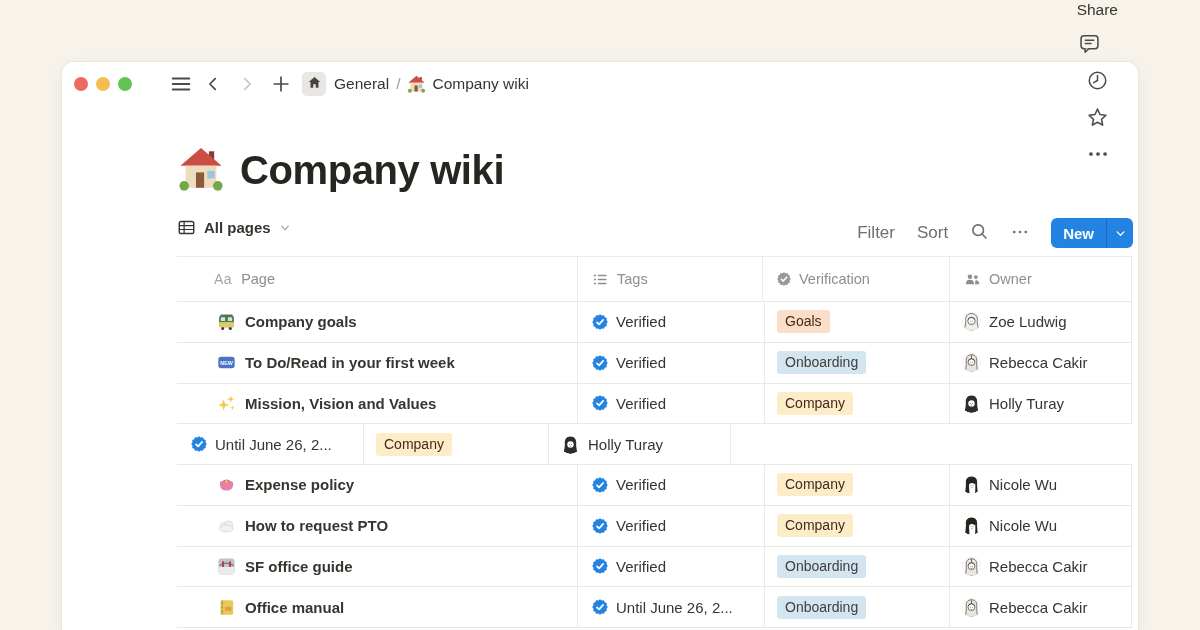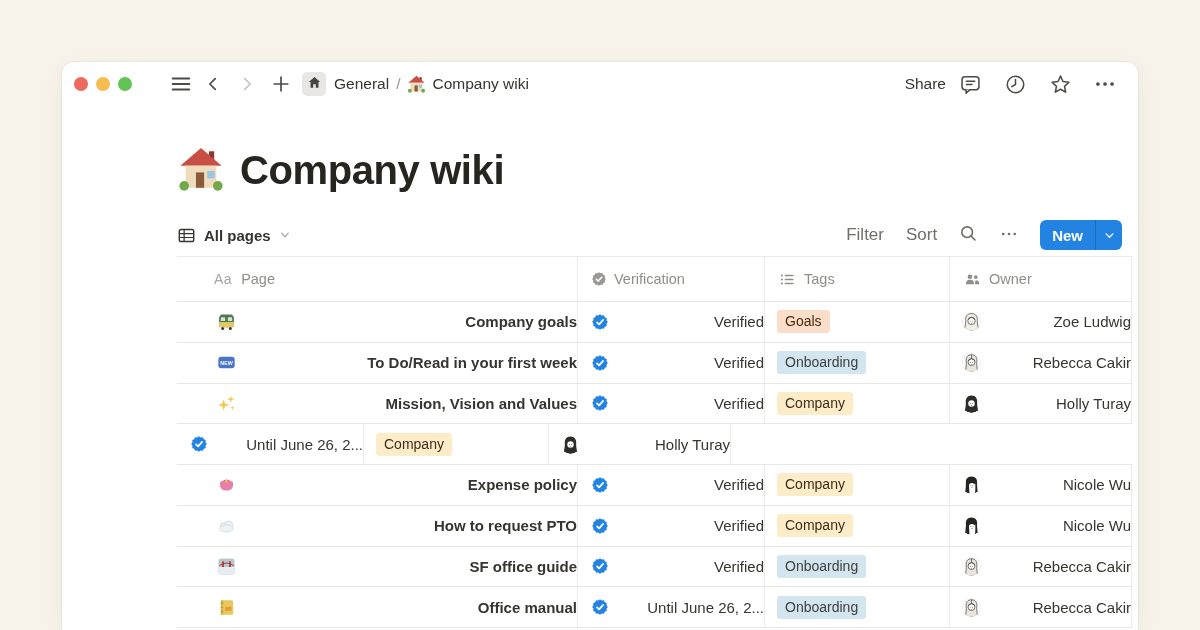--- a/index.html
+++ b/index.html
@@ -16,47 +16,47 @@
   .traffic { display:flex; gap:8px; margin-right:24px; }
   .light { width:14px; height:14px; border-radius:50%; }
   .light.red{ background:#EE6A5F; } .light.yellow{ background:#F5BD4F; } .light.green{ background:#61C454; }
   .tb-btn { display:flex; align-items:center; justify-content:center; width:26px; height:26px; border:none; background:none; color:#4C4B48; cursor:pointer; padding:0; }
   .tb-btn + .tb-btn { margin-left:8px; }
   .tb-btn svg { display:block; }
   .homebox { width:24px; height:24px; background:#E9E7E4; border-radius:5px; display:flex; align-items:center; justify-content:center; color:#45443F; margin-left:8px; }
   .crumbs { display:flex; align-items:center; margin-left:8px; font-size:15.5px; color:#37352F; gap:6px; white-space:nowrap; }
   .crumb-sep { color:#9B9A97; padding:0 1px; }
   .crumb-page { display:flex; align-items:center; gap:6px; cursor:pointer; }
-  .tb-right { margin-left:auto; display:flex; gap:11px; color:#4C4B48; }
+  .tb-right { margin-left:auto; display:flex; gap:11px; color:#4C4B48;flex-direction:column; }
   .share { font-size:15.5px; background:none; border:none; color:#37352F; cursor:pointer; }
 
   
   .title-row { position:absolute; left:115px; top:84px; display:flex; align-items:center; gap:15px; }
   .title-emoji { width:48px; height:48px; cursor:pointer; }
   h1.page-title { font-size:40px; font-weight:700; color:#26251F; letter-spacing:-0.4px; line-height:48px; }
 
   
-  .view-bar { position:absolute; left:115px; right:16px; top:156px; height:34px; display:flex; align-items:center; }
+  .view-bar { position:absolute; left:115px; right:5px; top:156px; height:34px; display:flex; align-items:flex-start; }
   .view-tab { display:flex; align-items:center; gap:8px; background:none; border:none; cursor:pointer; color:#37352F; }
   .view-tab .vlabel { font-size:15px; font-weight:600; }
   .view-controls { margin-left:auto; display:flex; align-items:center; gap:22px; }
   .vc-txt { background:none; border:none; font-size:17px; color:#6F6E69; cursor:pointer; }
   .vc-icon { background:none; border:none; color:#6F6E69; cursor:pointer; display:flex; padding:0; }
   .new-btn { display:flex; align-items:stretch; background:#2383E2; border-radius:6px; overflow:hidden; height:30px; cursor:pointer; }
   .new-main { border:none; background:none; color:#fff; font-size:15px; font-weight:600; padding:0 12px; cursor:pointer; }
   .new-caret { border:none; background:none; color:#fff; width:27px; display:flex; align-items:center; justify-content:center; border-left:1px solid rgba(0,0,0,0.18); cursor:pointer; padding:0; }
 
   
   .table { position:absolute; left:115px; top:194px; width:955px; }
   .thead { display:flex; height:46px; border-top:1px solid #ECEBE8; border-bottom:1px solid #E8E7E4; color:#8F8E89; }
   .th { display:flex; align-items:center; gap:8px; font-size:14.5px; border-right:1px solid #ECEBE8; padding-left:14px; cursor:pointer; }
   .th.first { padding-left:37px; }
   .aa { font-size:14px; color:#A5A4A0; letter-spacing:0.5px; }
   .trow { display:flex; height:40.75px; border-bottom:1px solid #E8E7E4; }
-  .cell { display:flex; align-items:center; border-right:1px solid #ECEBE8; padding-left:14px; overflow:hidden; white-space:nowrap; cursor:pointer;justify-content:space-between; }
+  .cell { display:flex; align-items:center; border-right:1px solid #ECEBE8; padding-left:14px; overflow:hidden; white-space:nowrap; cursor:pointer; }
   .c-page  { width:401px; padding-left:40px; gap:9px; }
   .c-verif { width:187px; gap:8px; font-size:15px; }
   .c-tags  { width:185px; padding-left:12px; }
   .c-owner { width:182px; padding-left:12px; gap:8px; font-size:15px; }
   .emoji19 { width:19px; height:19px; flex:none; }
   .plink { font-size:15px; font-weight:600; color:#37352F; text-decoration:underline; text-decoration-color:rgba(55,53,47,0.28); text-decoration-thickness:1px; text-underline-offset:3.5px; cursor:pointer; overflow:hidden; text-overflow:ellipsis; }
   .seal16 { width:16px; height:16px; flex:none; }
   .seal-blue { color:#2383E2; } .seal-gray { color:#9A9996; width:14px; height:14px; }
   .vtext { overflow:hidden; text-overflow:ellipsis; }
   .tag { font-size:14px; line-height:20px; padding:1px 8px 2px; border-radius:3px; }
@@ -350,39 +350,39 @@
         </div>
       </div>
     </div>
 
     <div class="table">
       <div class="thead">
         <div class="th first c-page" style="width:401px">
           <span class="aa">Aa</span>
           <span>Page</span>
         </div>
-        <div class="th" style="width:187px">
-          <svg class="seal16 seal-gray">
-              <use href="#seal"></use>
-            </svg>
-          <span>Verification</span>
-        </div>
         <div class="th" style="width:185px">
           <span style="display:flex">
             <svg width="17" height="17" viewBox="0 0 20 20" fill="currentColor">
               <circle cx="3.4" cy="5.2" r="1.2"></circle>
                 <rect x="6.6" y="4.35" width="10.6" height="1.7" rx="0.85"></rect>
               <circle cx="3.4" cy="10" r="1.2"></circle>
                 <rect x="6.6" y="9.15" width="10.6" height="1.7" rx="0.85"></rect>
               <circle cx="3.4" cy="14.8" r="1.2"></circle>
                 <rect x="6.6" y="13.95" width="10.6" height="1.7" rx="0.85"></rect>
             </svg>
           </span>
           <span>Tags</span>
         </div>
+        <div class="th" style="width:187px">
+          <svg class="seal16 seal-gray">
+              <use href="#seal"></use>
+            </svg>
+          <span>Verification</span>
+        </div>
         <div class="th" style="width:182px">
           <span style="display:flex">
             <svg width="17" height="17" viewBox="0 0 20 20" fill="currentColor">
               <circle cx="7" cy="6.8" r="2.7"></circle>
               <path d="M2.2 15.5 Q2.2 10.3 7 10.3 Q11.8 10.3 11.8 15.5 Z"></path>
               <circle cx="14" cy="7.1" r="2.2"></circle>
               <path d="M13 15.5 Q13.2 11 14 10.8 Q17.9 10.8 17.9 15.5 Z"></path>
             </svg>
           </span>
           <span>Owner</span>

